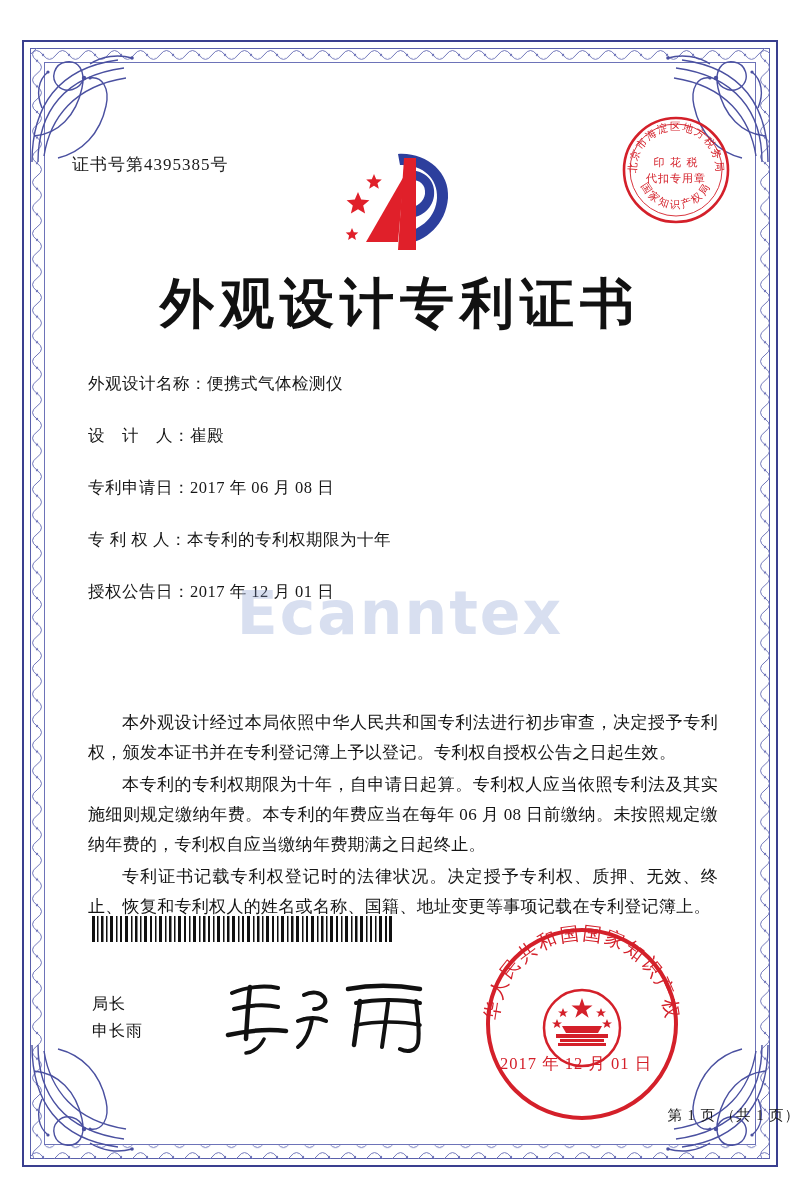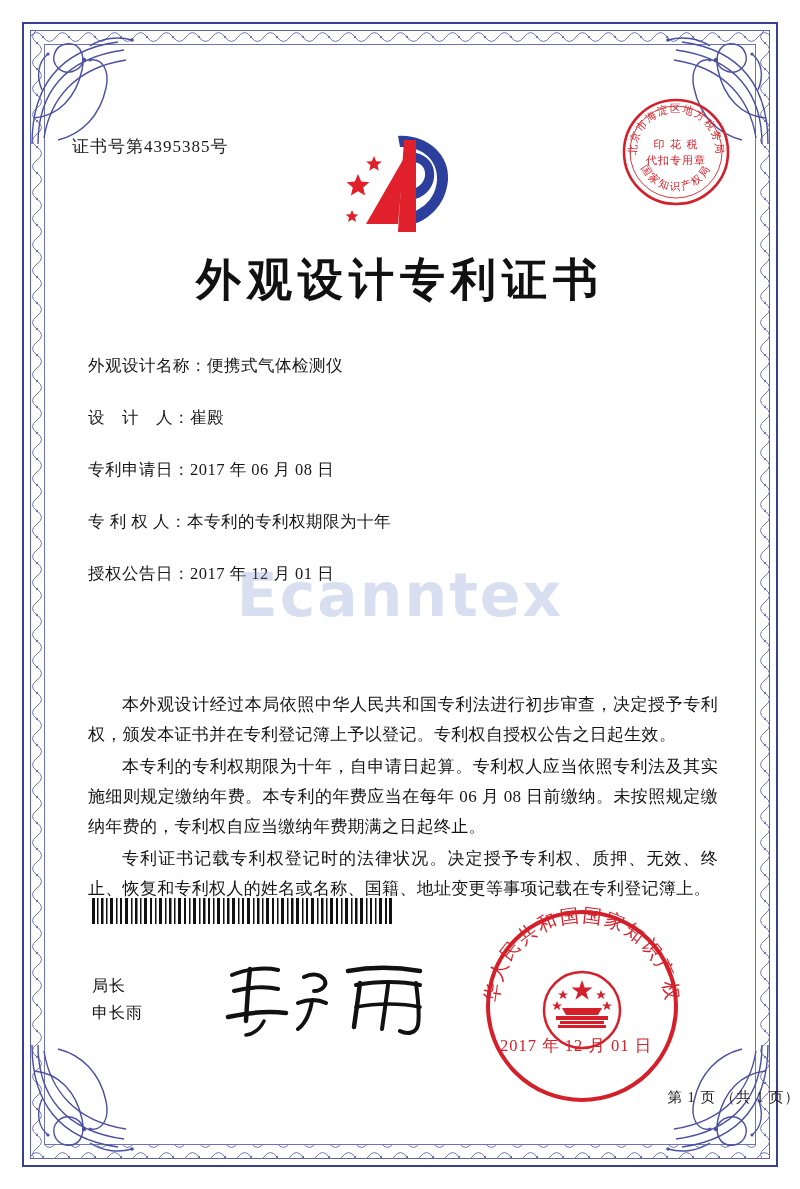--- a/index.html
+++ b/index.html
@@ -12,20 +12,21 @@
     height: 1189px;
     position: relative;
     font-family: "Liberation Serif", serif;
     overflow: hidden;
   }
 
   .page {
     position: absolute;
     inset: 0;
     background: #ffffff;
+    margin-top: 18px;
   }
 
   
   .border-outer {
     position: absolute;
     left: 22px;
     top: 22px;
     right: 22px;
     bottom: 22px;
     border: 2px solid #3a3f8f;
@@ -99,21 +100,21 @@
     width: 112px;
     height: 112px;
   }
 
   .title {
     position: absolute;
     left: 0;
     right: 0;
     top: 250px;
     text-align: center;
-    font-size: 45px;
+    font-size: 54px;
     font-weight: bold;
     letter-spacing: 6px;
     color: #111111;
     font-family: "DejaVu Serif", serif;
   }
 
   
   .fields {
     position: absolute;
     left: 88px;

